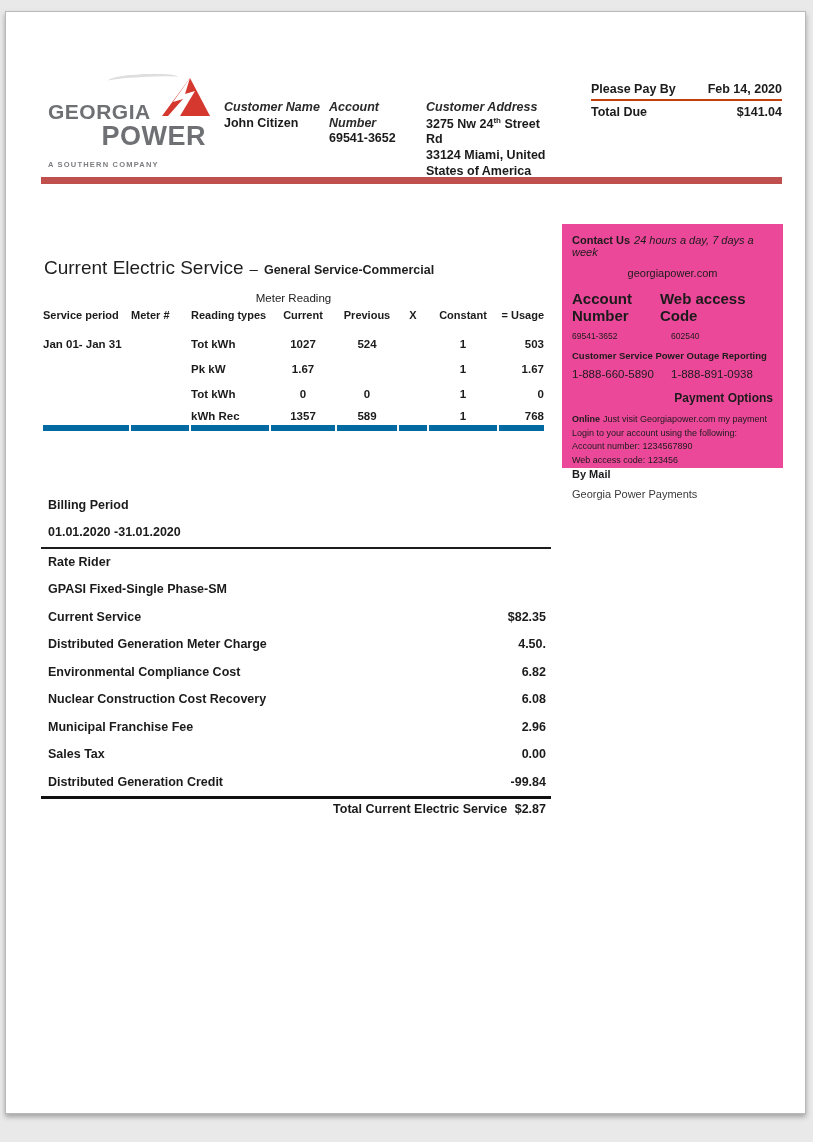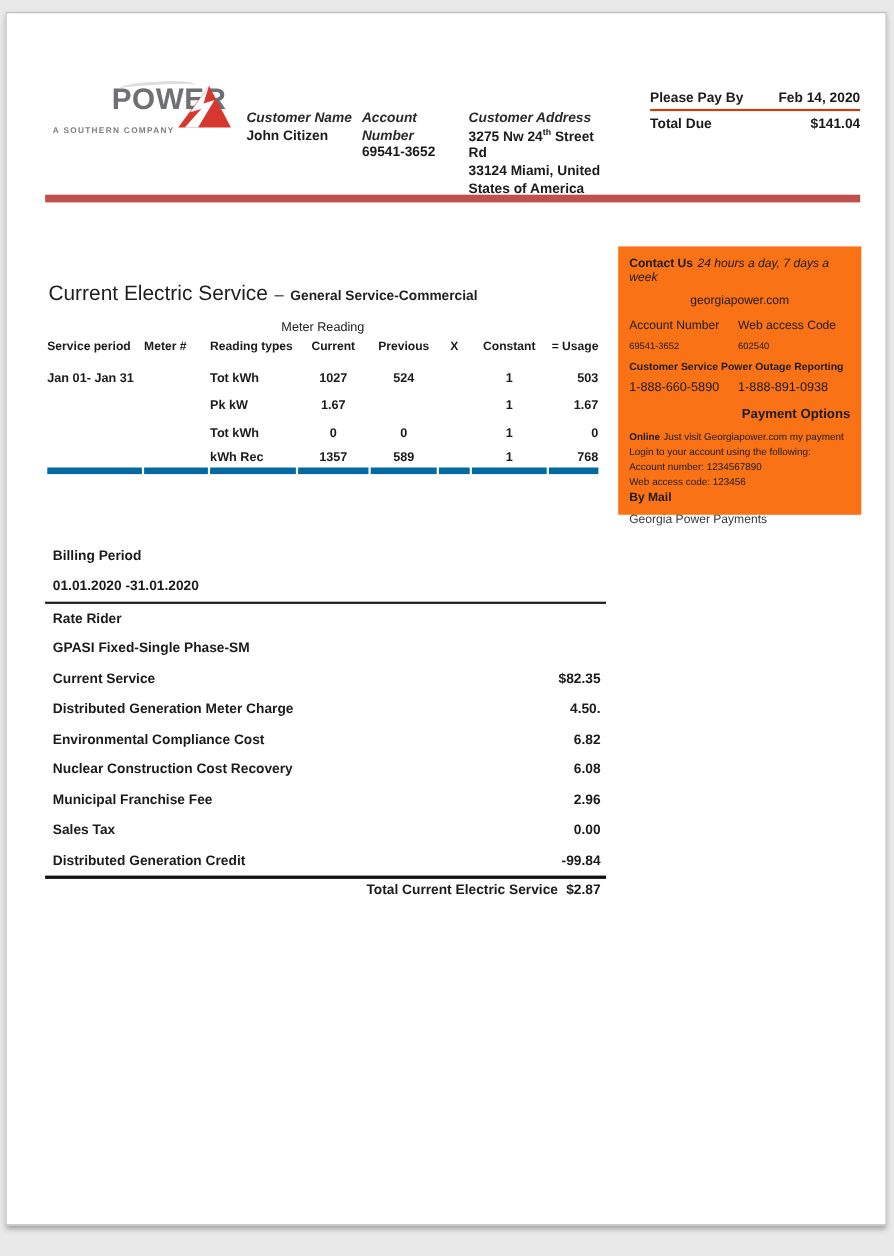--- a/index.html
+++ b/index.html
@@ -27,28 +27,28 @@
   sup { font-size:8px; vertical-align:super; }
   
   .paybox { position:absolute; left:585px; top:70px; width:191px; font-size:12.5px; font-weight:bold; color:#1b1b1b; }
   .paybox .row { display:flex; justify-content:space-between; }
   .paybox .row1 { padding-bottom:3px; border-bottom:2px solid #c2410c; }
   .paybox .row2 { padding-top:4px; }
   
   .redbar { position:absolute; left:35px; top:165px; width:741px; height:7px; background:#c0504d; }
   
   .sidebar { position:absolute; left:556px; top:212px; width:221px; height:244px;
-    background:#f97316; padding:10px 10px 8px 10px; color:#1b1b1b; }
+    background:#ec4899; padding:10px 10px 8px 10px; color:#1b1b1b; }
   .sb-contact { font-size:11px; }
   .sb-contact .b { font-weight:bold; margin-right:4px; }
   .sb-contact .i { font-style:italic; }
   .sb-site { font-size:11px; text-align:center; margin-top:9px; }
   .sb-cols { display:flex; margin-top:11px; }
   .sb-cols .c1 { width:99px; }
-  .sb-lblrow { font-size:11px; font-weight:normal; }
+  .sb-lblrow { font-size:15px; font-weight:bold;justify-content:flex-end; }
   .sb-valrow { font-size:8.5px; margin-top:7px; }
   .sb-outage { font-size:9.5px; font-weight:bold; margin-top:9px; }
   .sb-phones { font-size:11.5px; margin-top:7px; }
   .sb-payopt { font-size:12px; font-weight:bold; margin-top:11px;text-align:right; }
   .sb-small { font-size:9px; line-height:1.5; margin-top:8px; }
   .sb-small .b { font-weight:bold; margin-right:3px; }
   .sb-bymail { font-size:11px; font-weight:bold; margin-top:1px; }
   .sb-gpp { font-size:11px; margin-top:8px; color:#3a3a3a; }
   
   .svc-title { position:absolute; left:38px; top:245px; display:flex; align-items:baseline; color:#1f1f1f; }
@@ -80,20 +80,21 @@
 <body>
 
 <div class="page">
 
   <div class="logo">
     <div class="scan-artifact"></div>
     <svg class="logo-bolt" width="52" height="50" viewBox="0 0 52 50">
       <polygon points="32,2 52,40 4,40" fill="#d5382f"></polygon>
       <path d="M32,2 L15,26 L25,23 L10,40 L22,40 L37,15 L27,18 Z" fill="#ffffff"></path>
     </svg>
+    <div class="logo-georgia">GEORGIA</div>
     <div class="logo-power">POWER</div>
     <div class="logo-tagline">A SOUTHERN COMPANY</div>
   </div>
 
   <div class="hdr-block hdr-name">
     <div class="hdr-label">Customer Name</div>
     <div class="hdr-value">John Citizen</div>
   </div>
 
   <div class="hdr-block hdr-acct">

